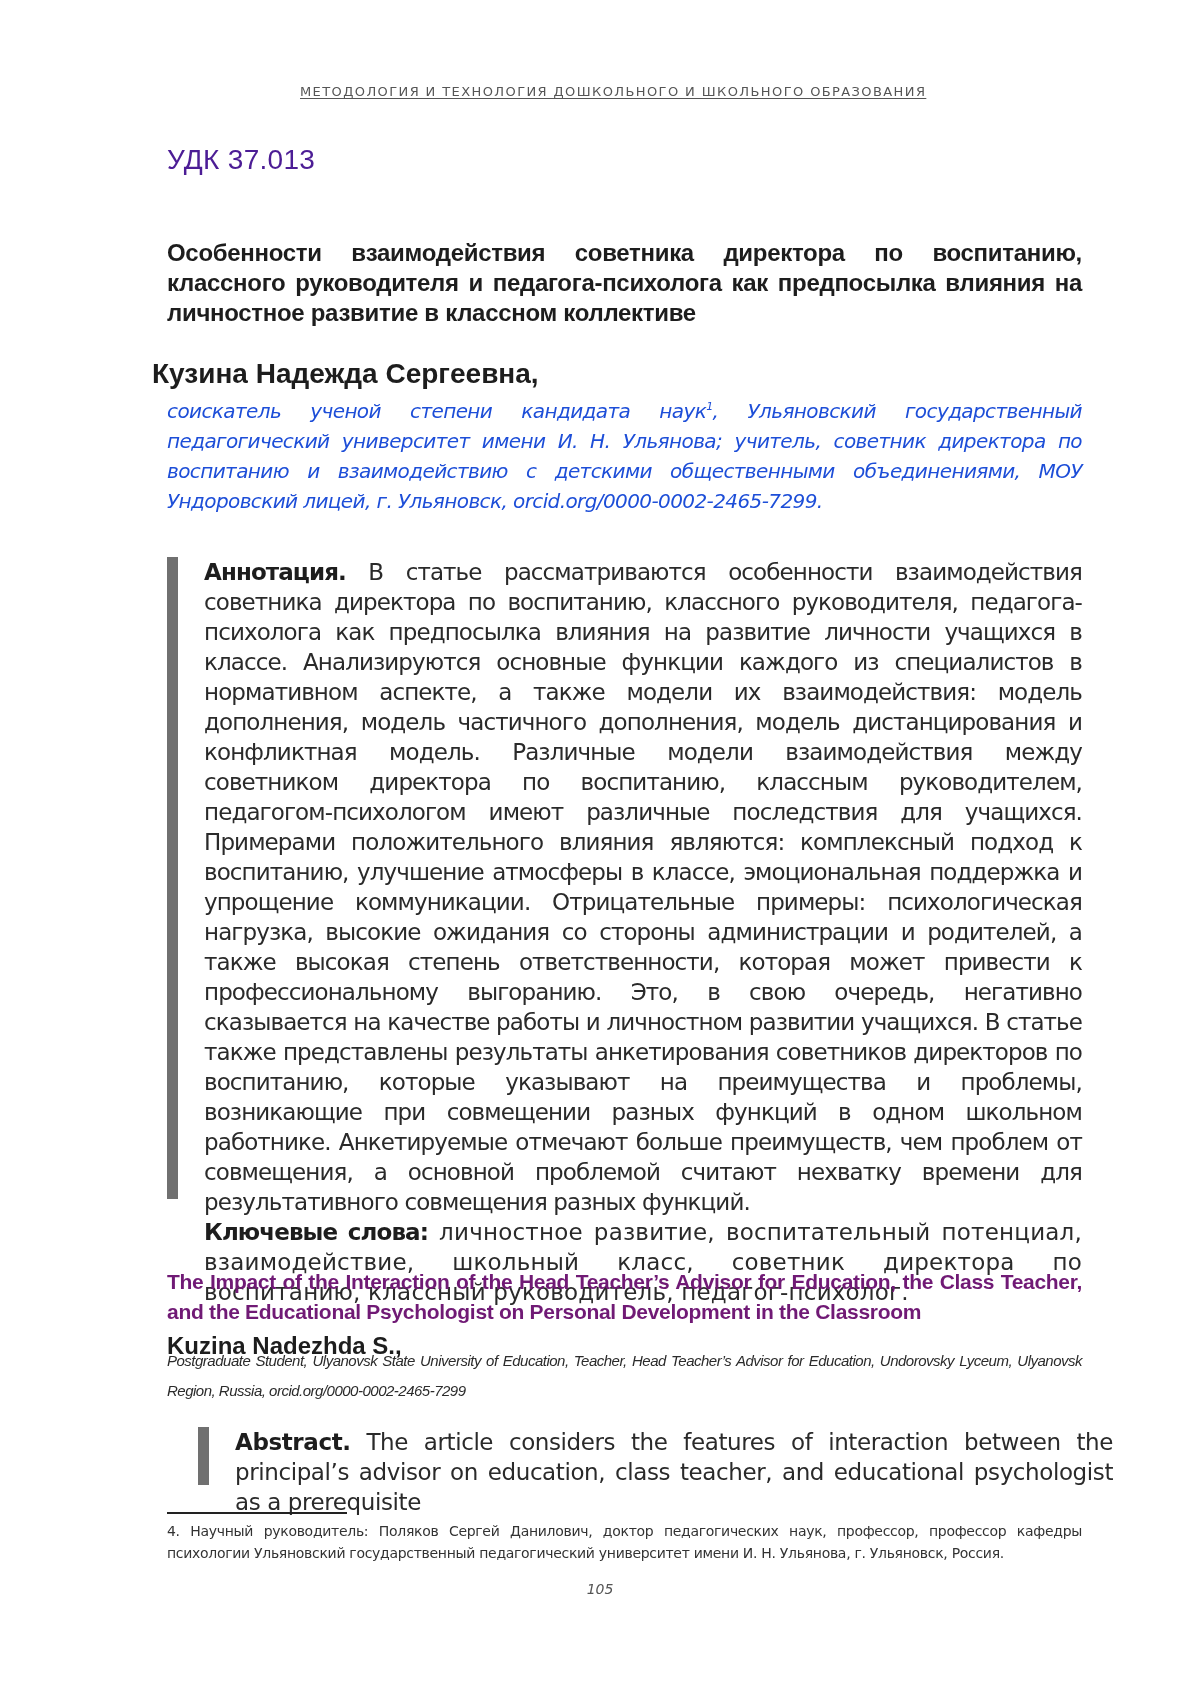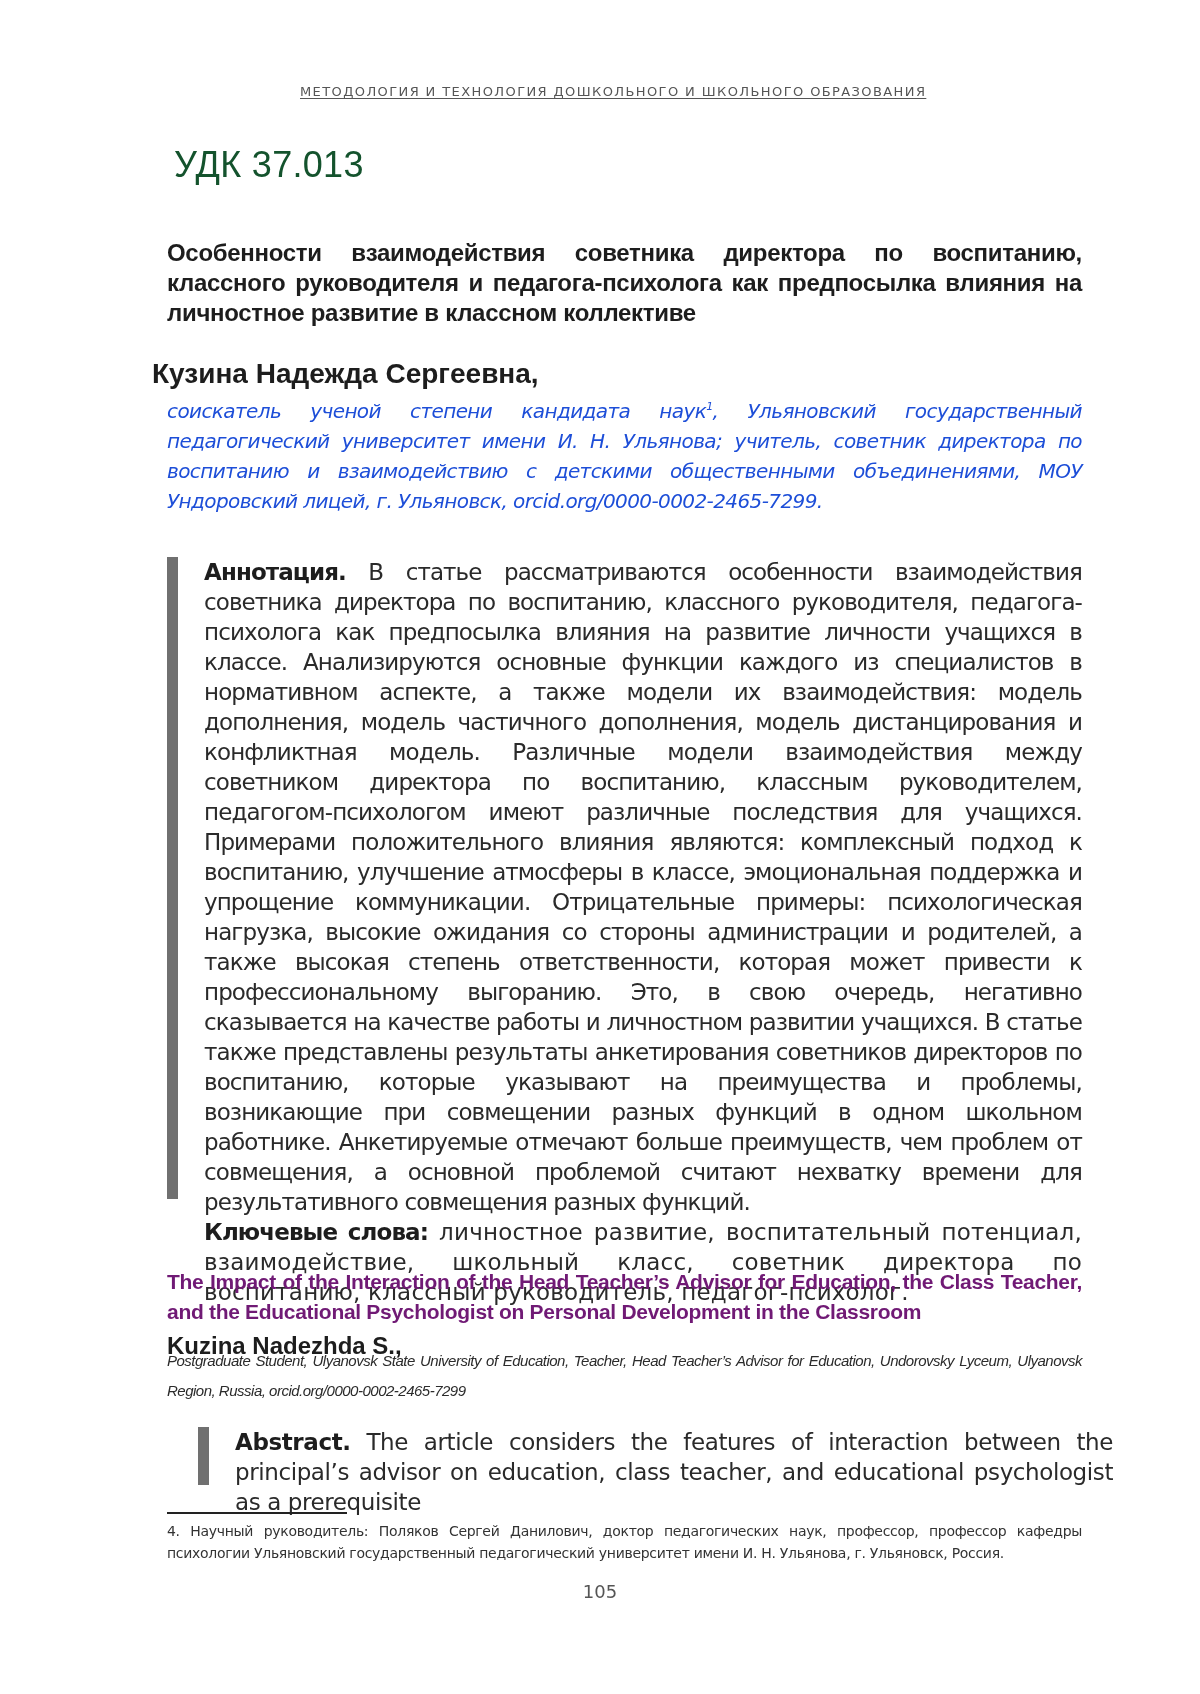--- a/index.html
+++ b/index.html
@@ -1,36 +1,36 @@
 <!DOCTYPE html>
 <html><head>
   <meta charset="utf-8">
   <style>
     html, body { margin: 0; padding: 0; background: #ffffff; }
     body { width: 1200px; height: 1694px; position: relative; overflow: hidden; color: #2a2a2a; font-family: "Liberation Sans", "DejaVu Sans", sans-serif; }
     .running-header { position: absolute; left: 300px; top: 84px; width: 782px; font-size: 13px; letter-spacing: 1.4px; color: #555; text-decoration: underline; text-underline-offset: 2px; font-family: "DejaVu Sans", sans-serif; }
-    .udk { position: absolute; left: 174px; top: 144px; font-size: 36px; color: #14532d; font-family: "Liberation Sans", sans-serif; letter-spacing: 0.3px; }
+    .udk { position: absolute; left: 167px; top: 144px; font-size: 28px; color: #4c1d95; font-family: "Liberation Sans", sans-serif; letter-spacing: 0.3px; }
     .title-ru { position: absolute; left: 167px; top: 238px; width: 915px; font-size: 24px; font-weight: bold; line-height: 30px; color: #1d1d1d; text-align: justify; font-family: "Liberation Sans", sans-serif; letter-spacing: -0.3px; }
     .author-ru { position: absolute; left: 152px; top: 358px; font-size: 28px; font-weight: bold; color: #1d1d1d; font-family: "Liberation Sans", sans-serif; }
     .affil-ru { position: absolute; left: 167px; top: 392px; width: 915px; font-size: 20px; line-height: 30px; font-style: italic; color: #1d4ed8; text-align: justify; font-family: "DejaVu Sans", sans-serif; letter-spacing: -0.6px; }
     .affil-ru sup { font-size: 11px; }
     .abstract-block { position: absolute; left: 167px; top: 557px; width: 915px; }
     .abstract-bar { position: absolute; left: 0; top: 0; width: 11px; background: #707070; }
     .abstract-text { margin-left: 37px; font-size: 23px; line-height: 30px; color: #2a2a2a; text-align: justify; font-family: "DejaVu Sans", sans-serif; letter-spacing: -0.9px; }
     .abstract-text b { color: #1d1d1d; }
     .kw-label { font-weight: bold; color: #1d1d1d; }
     .title-en { position: absolute; left: 167px; top: 1233px; width: 915px; font-size: 21px; font-weight: bold; line-height: 30px; color: #701a75; text-align: justify; font-family: "Liberation Sans", sans-serif; letter-spacing: -0.3px; margin-top: 34px; }
     .author-en { position: absolute; left: 167px; top: 1332px; font-size: 24px; font-weight: bold; color: #1d1d1d; font-family: "Liberation Sans", sans-serif; }
     .affil-en { position: absolute; left: 167px; top: 1346px; width: 915px; font-size: 15px; line-height: 30px; font-style: italic; color: #2b2b2b; text-align: justify; font-family: "Liberation Sans", sans-serif; letter-spacing: -0.5px; }
     .abstract-en { position: absolute; left: 167px; top: 1427px; width: 915px; margin-left: 31px; }
     .abstract-en .abstract-bar { height: 58px; }
     .abstract-en .abstract-text { font-family: "DejaVu Sans", sans-serif; letter-spacing: -0.4px; }
     .footnote-rule { position: absolute; left: 167px; top: 1512px; width: 180px; height: 2px; background: #222; }
     .footnote { position: absolute; left: 167px; top: 1520px; width: 915px; font-size: 14px; line-height: 22px; color: #333; text-align: justify; font-family: "DejaVu Sans", sans-serif; letter-spacing: -0.3px; }
-    .page-number { position: absolute; left: 0; width: 1200px; top: 1581px; text-align: center; font-size: 18px; color: #555; font-family: "DejaVu Sans", sans-serif; }
+    .page-number { position: absolute; left: 0; width: 1200px; top: 1581px; text-align: center; font-size: 14px; color: #555; font-family: "DejaVu Sans", sans-serif; font-style: italic; }
   </style>
 </head>
 <body>
 
 <div class="running-header">МЕТОДОЛОГИЯ И ТЕХНОЛОГИЯ ДОШКОЛЬНОГО И ШКОЛЬНОГО ОБРАЗОВАНИЯ</div>
 
 <div class="udk">УДК 37.013</div>
 
 <div class="title-ru">Особенности взаимодействия советника директора по воспитанию, классного руководителя и педагога-психолога как предпосылка влияния на личностное развитие в классном коллективе</div>
 

